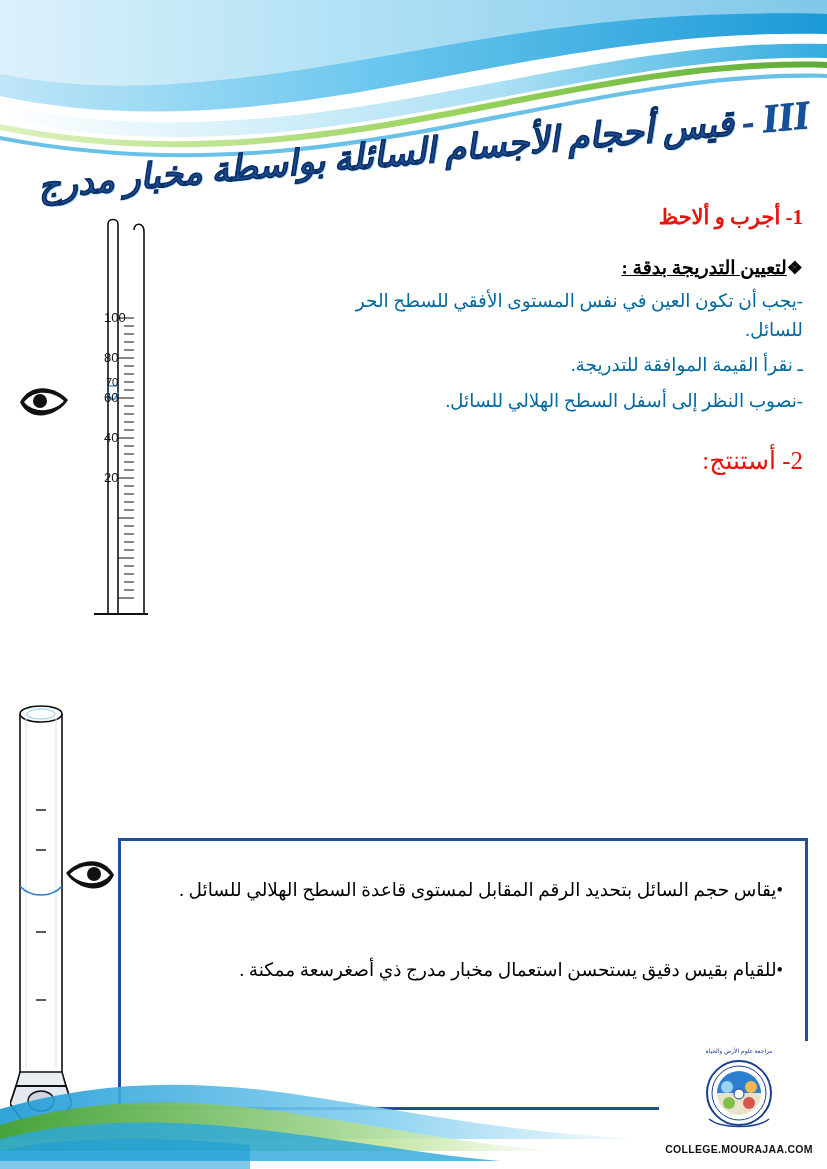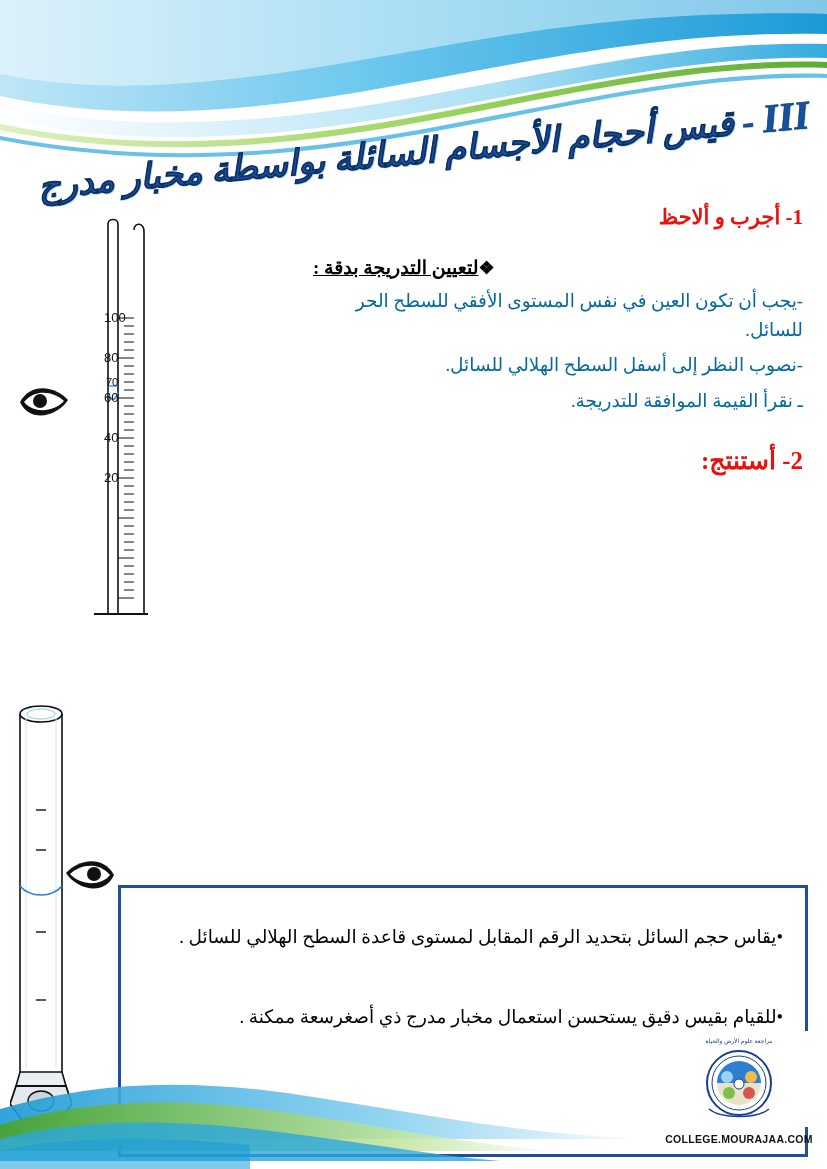--- a/index.html
+++ b/index.html
@@ -76,56 +76,55 @@
     font-size: 21px;
     margin: 0 0 26px 0;
     text-align: right;
   }
   .sub-underline {
     font-weight: bold;
     font-size: 19px;
     color: #000;
     text-decoration: underline;
     margin: 12px 0 8px 0;
-    text-align: left;
+    text-align: right;
   }
   .bullet-dia {
     font-size: 18px;
     text-decoration: none;
     display: inline-block;
   }
   .para {
     font-size: 18.5px;
     line-height: 1.55;
     color: #0369a1;
     margin: 0 0 7px 0;
     text-align: right;
   }
   .para.justify {
     text-align: right;
   }
   .heading-red2 {
     color: #e8120c;
-    font-weight: bold;
+    font-weight: normal;
     font-size: 25px;
     margin: 30px 0 12px 0;
     text-align: right;
   }
 
   
   .concl-box {
     position: absolute;
     left: 118px;
     top: 838px;
     width: 690px;
     height: 272px;
     border: 3px solid #1f4e9c;
     box-sizing: border-box;
     background: #ffffff;
-    margin-top: 47px;
   }
   .concl-inner {
     padding: 36px 22px 10px 22px;
     text-align: right;
   }
   .concl-line {
     font-size: 18.5px;
     line-height: 1.5;
     color: #000;
     margin: 0 0 52px 0;
@@ -160,21 +159,21 @@
     left: 64px;
     top: 845px;
     width: 52px;
     height: 60px;
   }
 
   
   .logo-box {
     position: absolute;
     right: 8px;
-    bottom: 26px;
+    bottom: 16px;
     width: 160px;
     height: 112px;
     text-align: center;
   }
   .logo-caption {
     font-family: "Liberation Sans", sans-serif;
     font-weight: bold;
     font-size: 10.5px;
     color: #111;
     letter-spacing: 0.3px;
@@ -286,22 +285,22 @@
   </svg>
 
   <div class="rightcol">
     <div class="heading-red">1- أجرب و ألاحظ</div>
 
     <div class="sub-underline">
       <span class="bullet-dia">❖</span><span>لتعيين التدريجة بدقة :</span>
     </div>
 
     <p class="para justify">-يجب أن تكون العين في نفس المستوى الأفقي للسطح الحر للسائل.</p>
+    <p class="para justify">ـ نقرأ القيمة الموافقة للتدريجة.</p>
     <p class="para justify">-نصوب النظر إلى أسفل السطح الهلالي للسائل.</p>
-    <p class="para justify">ـ نقرأ القيمة الموافقة للتدريجة.</p>
 
     <div class="heading-red2">2- أستنتج:</div>
   </div>
 
   <div class="concl-box">
     <div class="concl-inner">
       <p class="concl-line">•يقاس حجم السائل بتحديد الرقم المقابل لمستوى قاعدة السطح الهلالي للسائل .</p>
       <p class="concl-line">•للقيام بقيس دقيق يستحسن استعمال مخبار مدرج ذي أصغرسعة ممكنة .</p>
     </div>
   </div>

